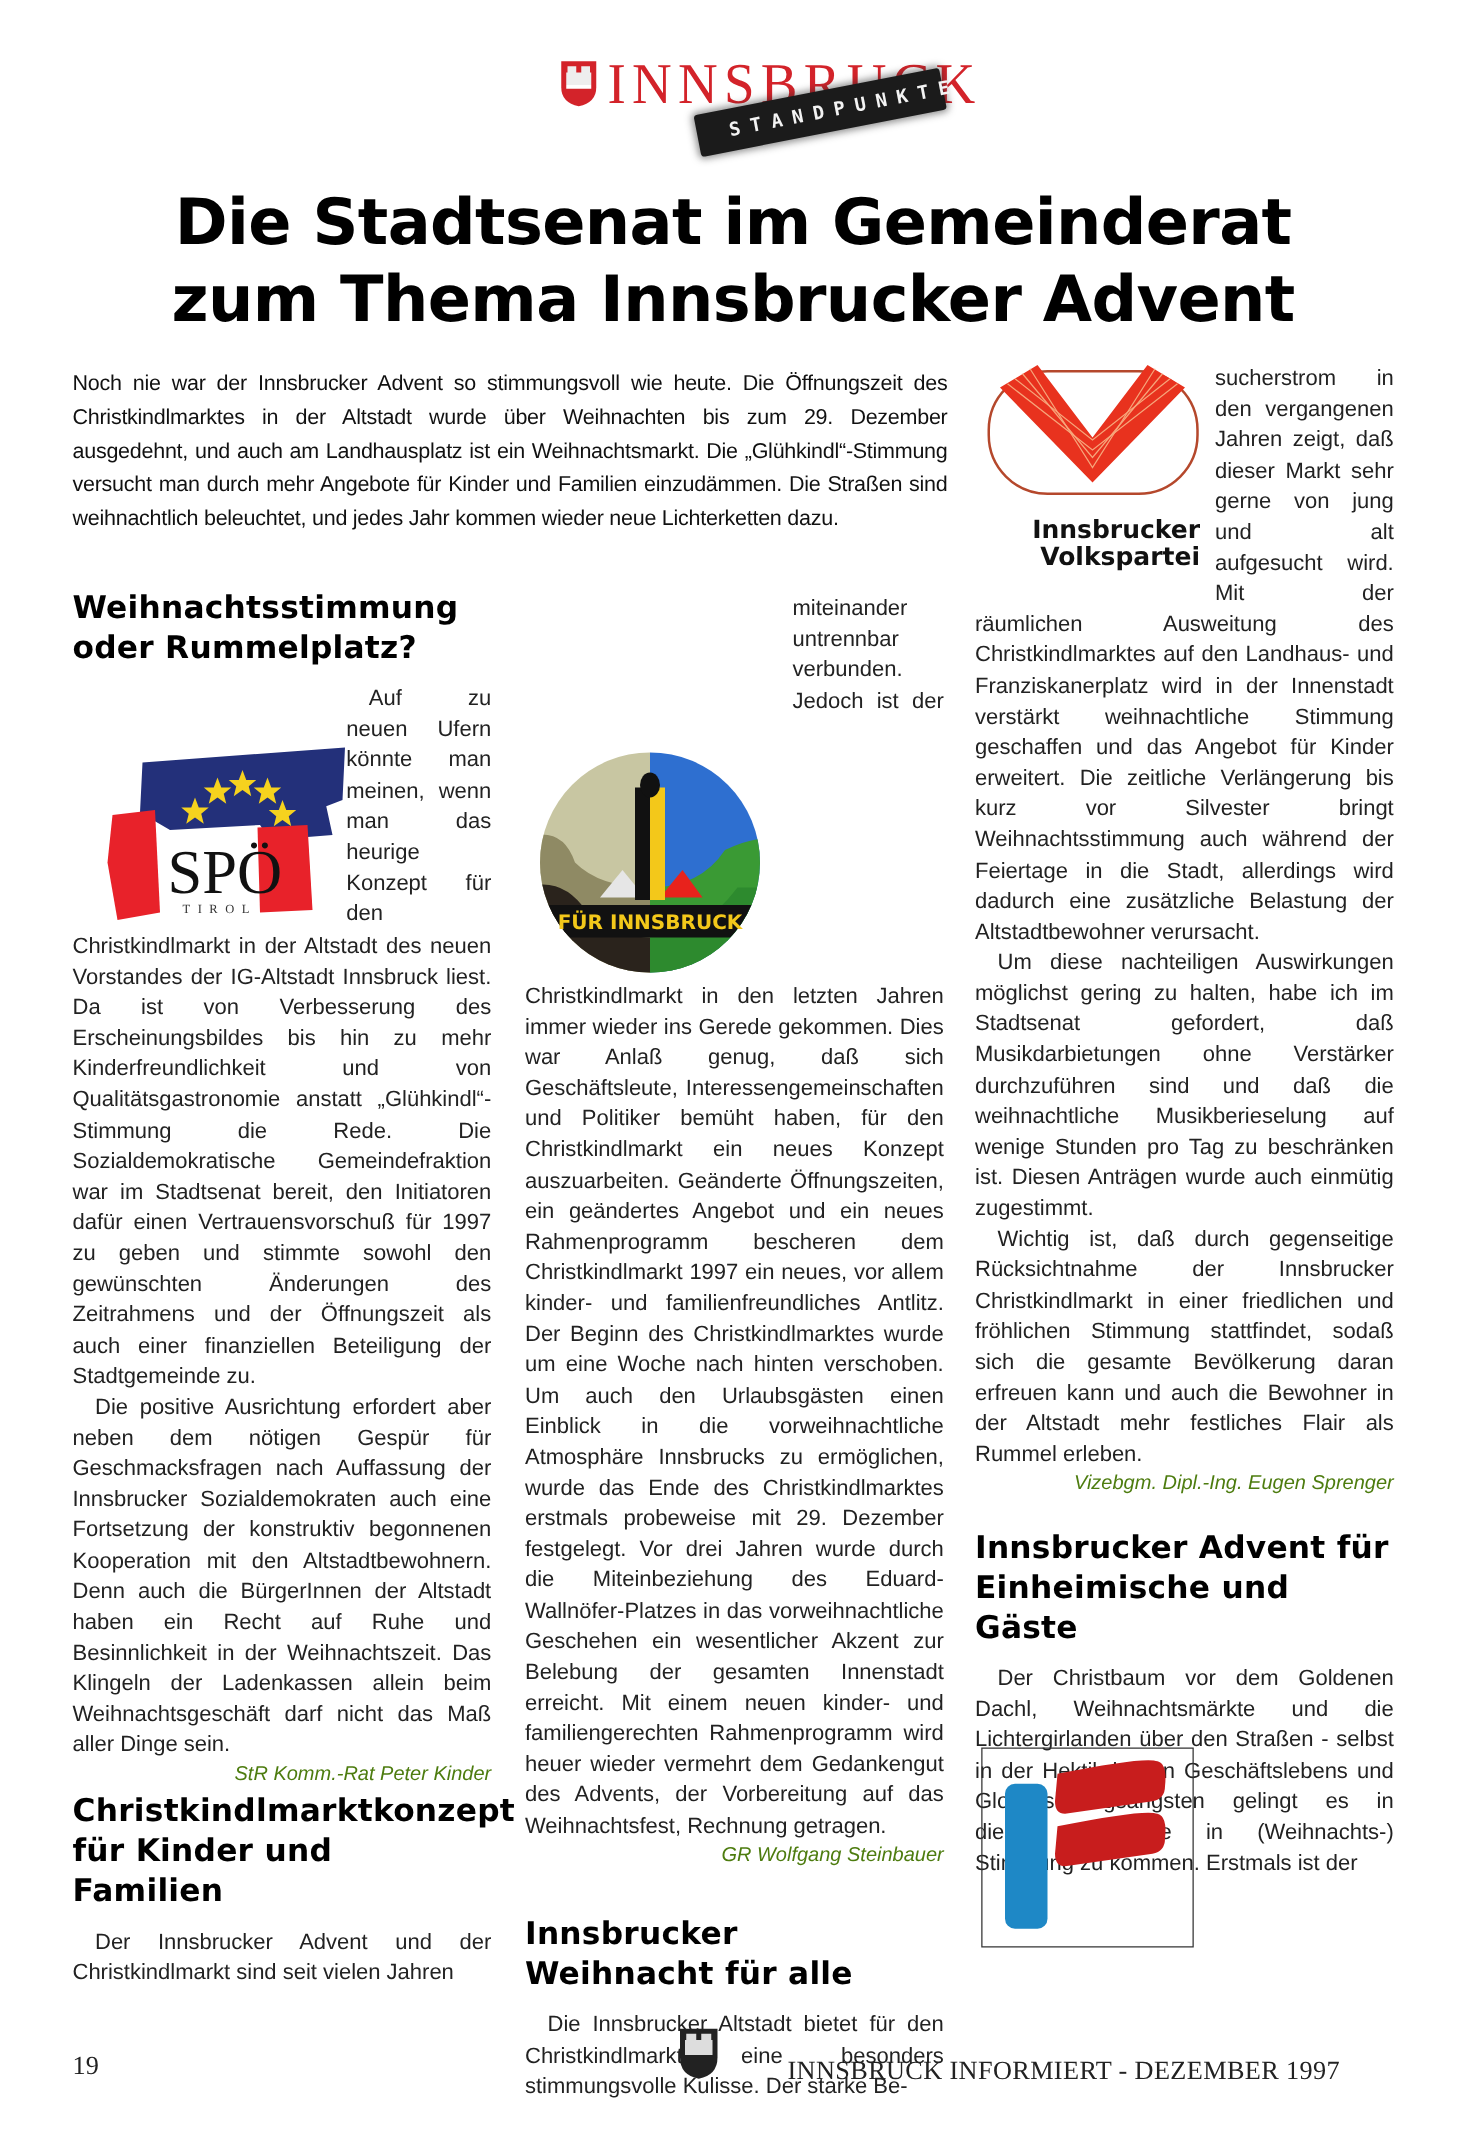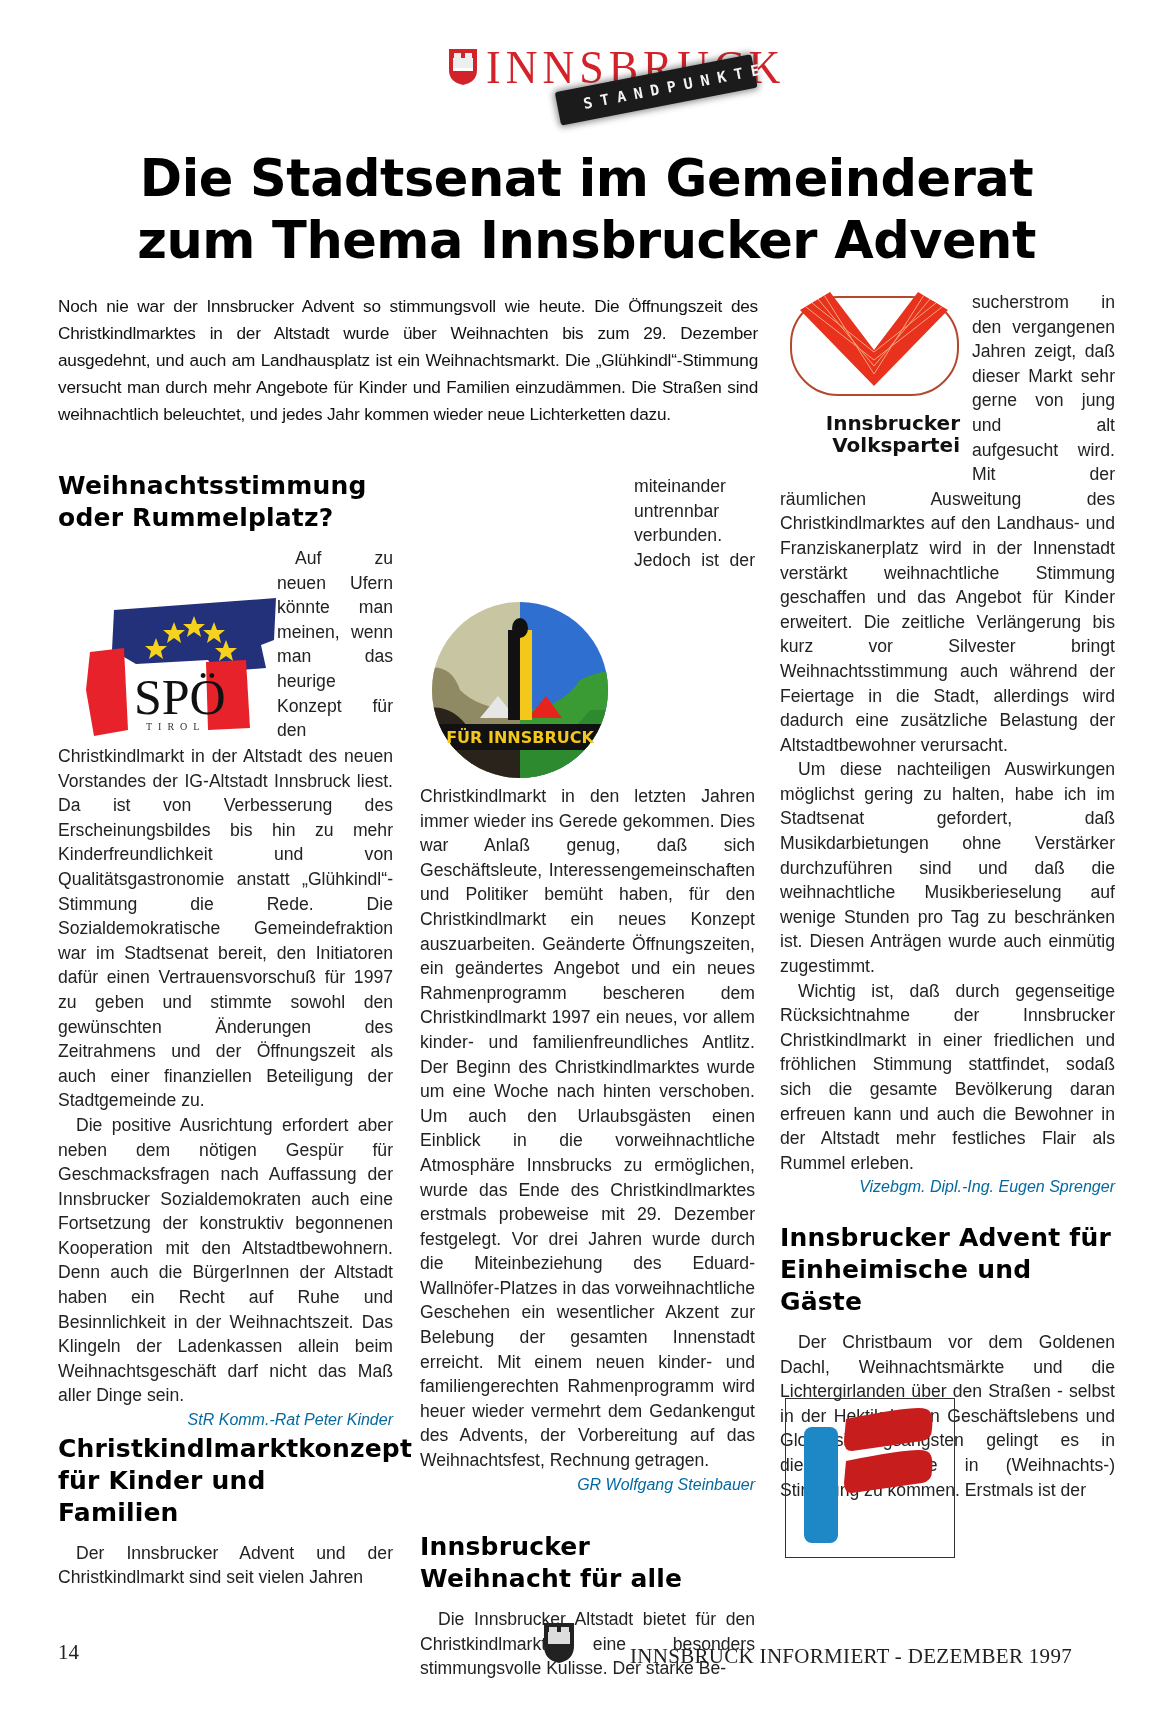--- a/index.html
+++ b/index.html
@@ -16,21 +16,21 @@
   .lead { position: absolute; left: 58px; top: 293px; width: 700px; font-family: "Liberation Sans", sans-serif; font-size: 17.2px; line-height: 27px; text-align: justify; color: #111; letter-spacing: -0.2px; }
 
   .col { position: absolute; font-family: "Liberation Sans", sans-serif; font-size: 17.6px; line-height: 24.6px; color: #222; text-align: justify; }
   .col p { margin: 0; text-indent: 18px; }
   .col p.noindent { text-indent: 0; }
   .col1 { left: 58px; top: 470px; width: 335px; }
   .col2 { left: 420px; top: 474px; width: 335px; }
   .col3 { left: 780px; top: 290px; width: 335px; }
 
   .sec-title { font-family: "DejaVu Sans", sans-serif; font-weight: bold; font-size: 25px; line-height: 32px; color: #000; margin: 0 0 12px 0; text-align: left; letter-spacing: 0.2px; }
-  .sig { font-style: italic; text-align: right; color: #0369a1; font-size: 16px; margin: 10px 0 0 0; text-indent: 0 !important; }
+  .sig { font-style: italic; text-align: right; color: #4d7c0f; font-size: 16px; margin: 10px 0 0 0; text-indent: 0 !important; }
 
   .float-left { float: left; margin: 4px 14px 4px 0; }
   .logo-spo { width: 205px; height: 150px; position: relative; }
   .logo-fi { width: 200px; height: 180px; position: relative; }
   .logo-vp { float: left; width: 180px; height: 180px; margin: 0 12px 4px 0; position: relative; }
   .logo-vp .oval { position: absolute; left: 10px; top: 6px; width: 165px; height: 96px; border: 2px solid #b5482c; border-radius: 48px; background: #fff; }
   .logo-vp .party-name { position: absolute; left: 0; top: 122px; width: 180px; text-align: right; font-family: "DejaVu Sans", sans-serif; font-weight: bold; font-size: 20px; line-height: 22px; color: #111; }
   .logo-f { width: 168px; height: 158px; position: relative; border: 1.5px solid #333; margin: 6px 14px 4px 10px; float: left; }
 
   .footer-page { position: absolute; left: 58px; top: 1640px; font-family: "Liberation Serif", serif; font-size: 21px; color: #222; }
@@ -153,20 +153,20 @@
 </div>
 
 <div class="logo-f" style="position:absolute;left:785px;top:1398px;margin:0;float:none;">
   <svg width="168" height="158" viewBox="0 0 168 158">
     <rect x="18" y="28" width="34" height="116" rx="8" fill="#1e88c6"></rect>
     <path d="M60 20 Q130 6 140 10 Q148 12 146 30 Q146 40 136 42 L66 52 Q58 52 58 42 Z" fill="#c81d1d"></path>
     <path d="M60 62 Q130 48 140 52 Q148 54 146 72 Q146 82 136 84 L66 94 Q58 94 58 84 Z" fill="#c81d1d"></path>
   </svg>
 </div>
 
-<div class="footer-page">14</div>
+<div class="footer-page">19</div>
 <svg class="footer-crest" viewBox="0 0 32 42">
   <path d="M1 1 H31 V24 Q31 38 16 41 Q1 38 1 24 Z" fill="#222"></path>
   <rect x="5" y="10" width="22" height="12" fill="#ddd"></rect>
   <rect x="6" y="5" width="8" height="7" fill="#ddd"></rect>
   <rect x="18" y="5" width="8" height="7" fill="#ddd"></rect>
 </svg>
 <div class="footer-title">INNSBRUCK INFORMIERT - DEZEMBER 1997</div>
 
 </body></html>

